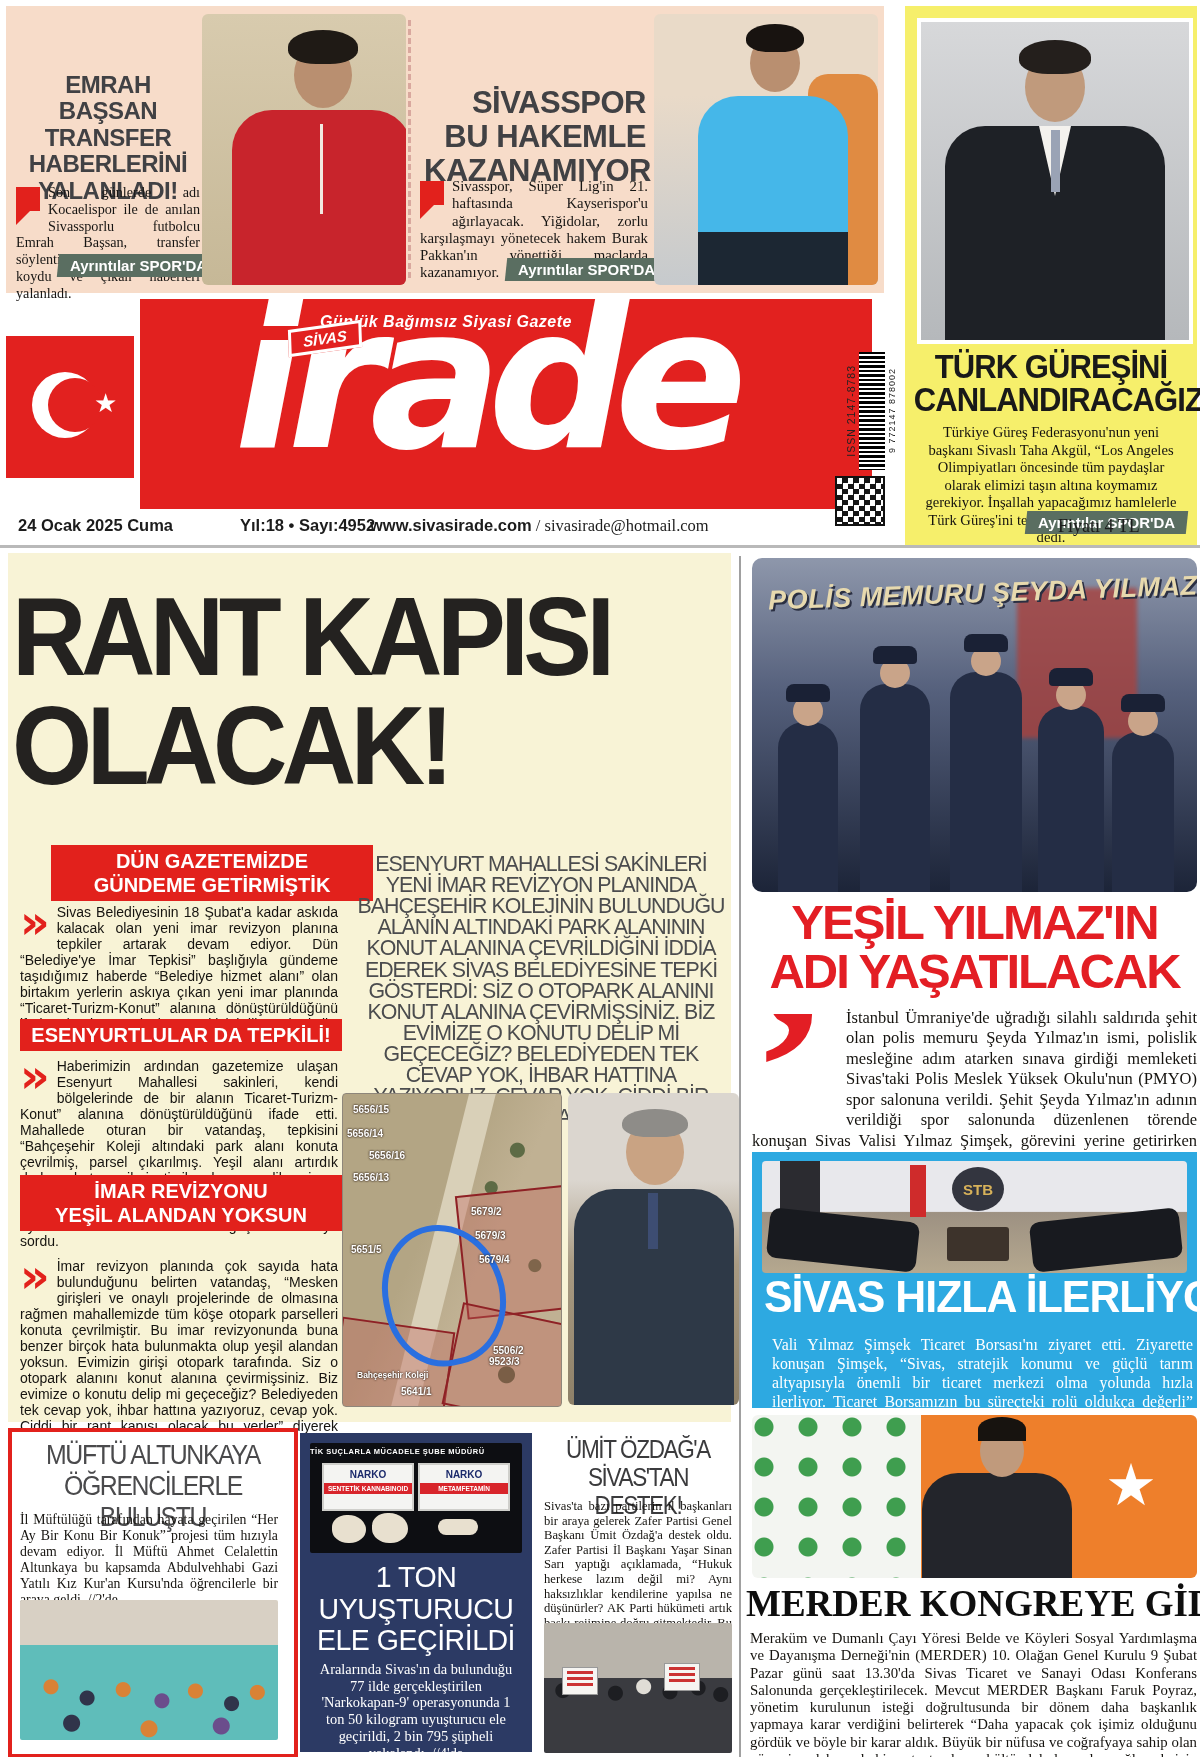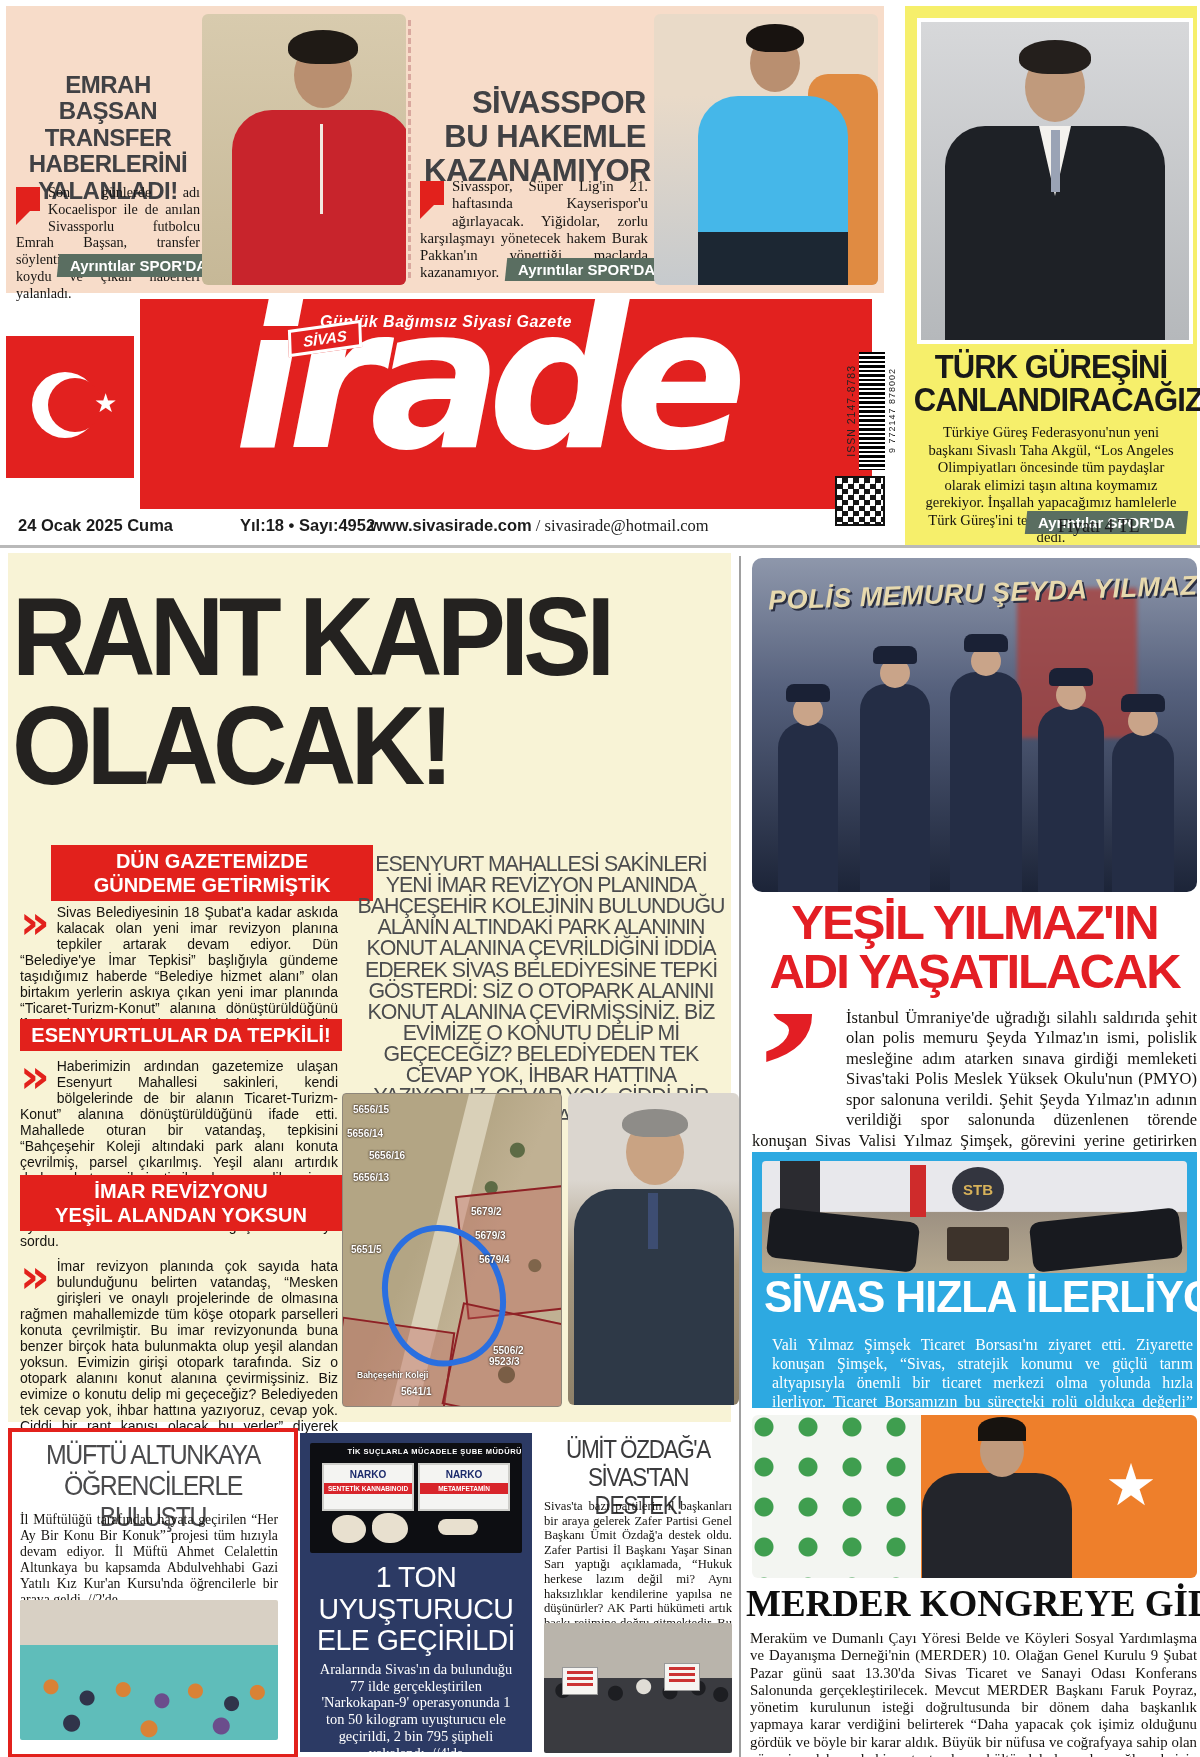--- a/index.html
+++ b/index.html
@@ -174,21 +174,21 @@
               radial-gradient(circle at 68% 65%, #d98236 0 7px, transparent 8px),
               radial-gradient(circle at 82% 74%, #30344a 0 7px, transparent 8px),
               radial-gradient(circle at 92% 66%, #d98236 0 7px, transparent 8px),
               radial-gradient(circle at 20% 88%, #30344a 0 8px, transparent 9px),
               radial-gradient(circle at 50% 92%, #d98236 0 8px, transparent 9px),
               radial-gradient(circle at 78% 90%, #6b4d8c 0 8px, transparent 9px),
               linear-gradient(#d8d0c4 0 32%,#5fbdba 32% 100%);}
 
   .navybox{position:absolute;left:300px;top:1433px;width:232px;height:319px;background:#2c3a64;}
   .ph-narko{left:10px;top:10px;width:212px;height:110px;border-radius:2px;background:#0d0e12;}
-  .narko-strip{position:absolute;left:0;top:4px;width:100%;text-align:right;color:#fff;
+  .narko-strip{position:absolute;left:0;top:4px;width:100%;text-align:left;color:#fff;
                font-weight:700;font-size:7.5px;letter-spacing:0.5px;white-space:nowrap;}
   .sign{position:absolute;top:20px;width:88px;height:44px;background:#f4f4f2;border:2px solid #cfcfcb;}
   .sign .sbrand{display:block;text-align:center;color:#1b2a6b;font-weight:800;font-size:10px;margin-top:4px;}
   .sign .slabel{display:block;text-align:center;background:#d8252b;color:#fff;font-weight:700;
                 font-size:6.5px;padding:2px 0;margin-top:3px;white-space:nowrap;overflow:hidden;}
   .blob{position:absolute;background:#e8e0cf;border-radius:45% 55% 50% 50%;}
   .navy-head{position:absolute;left:0;top:128px;width:100%;margin:0;text-align:center;color:#fff;
              font-weight:500;font-size:30px;line-height:1.05;letter-spacing:-0.5px;transform:scaleX(.95);}
   .navy-body{position:absolute;left:12px;top:228px;width:208px;margin:0;text-align:center;color:#fff;
              font-size:14.4px;line-height:1.16;}

